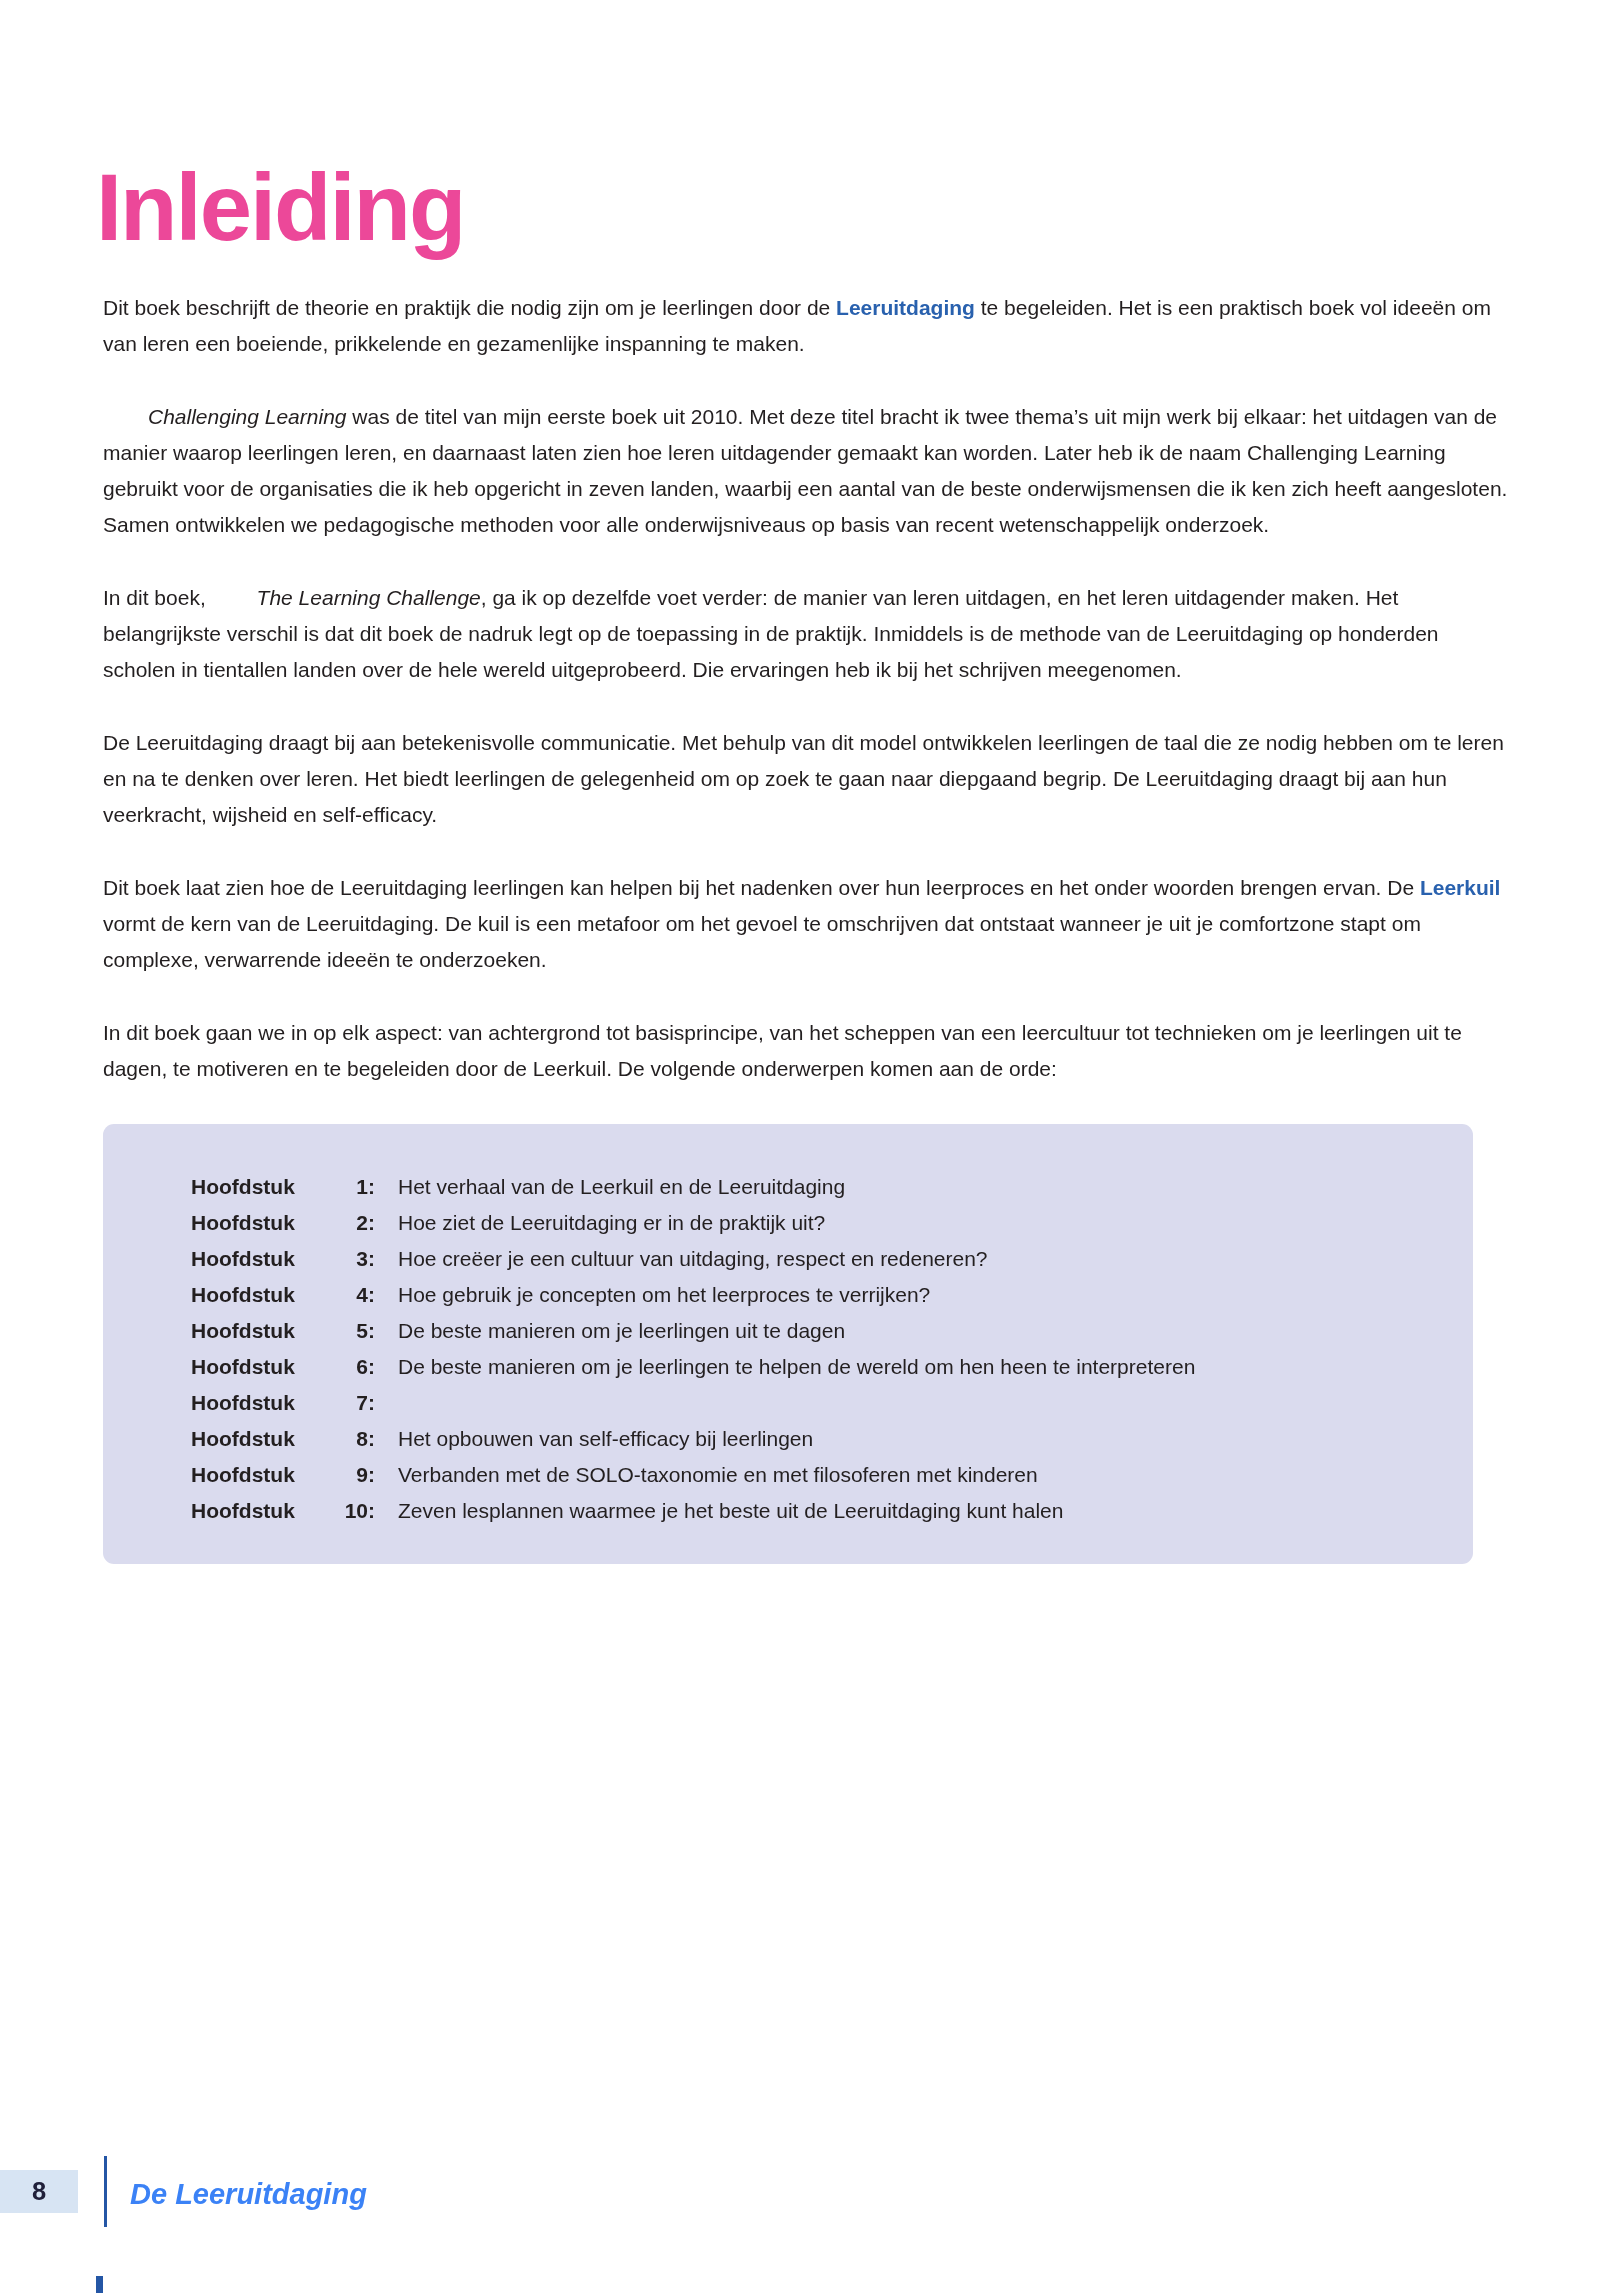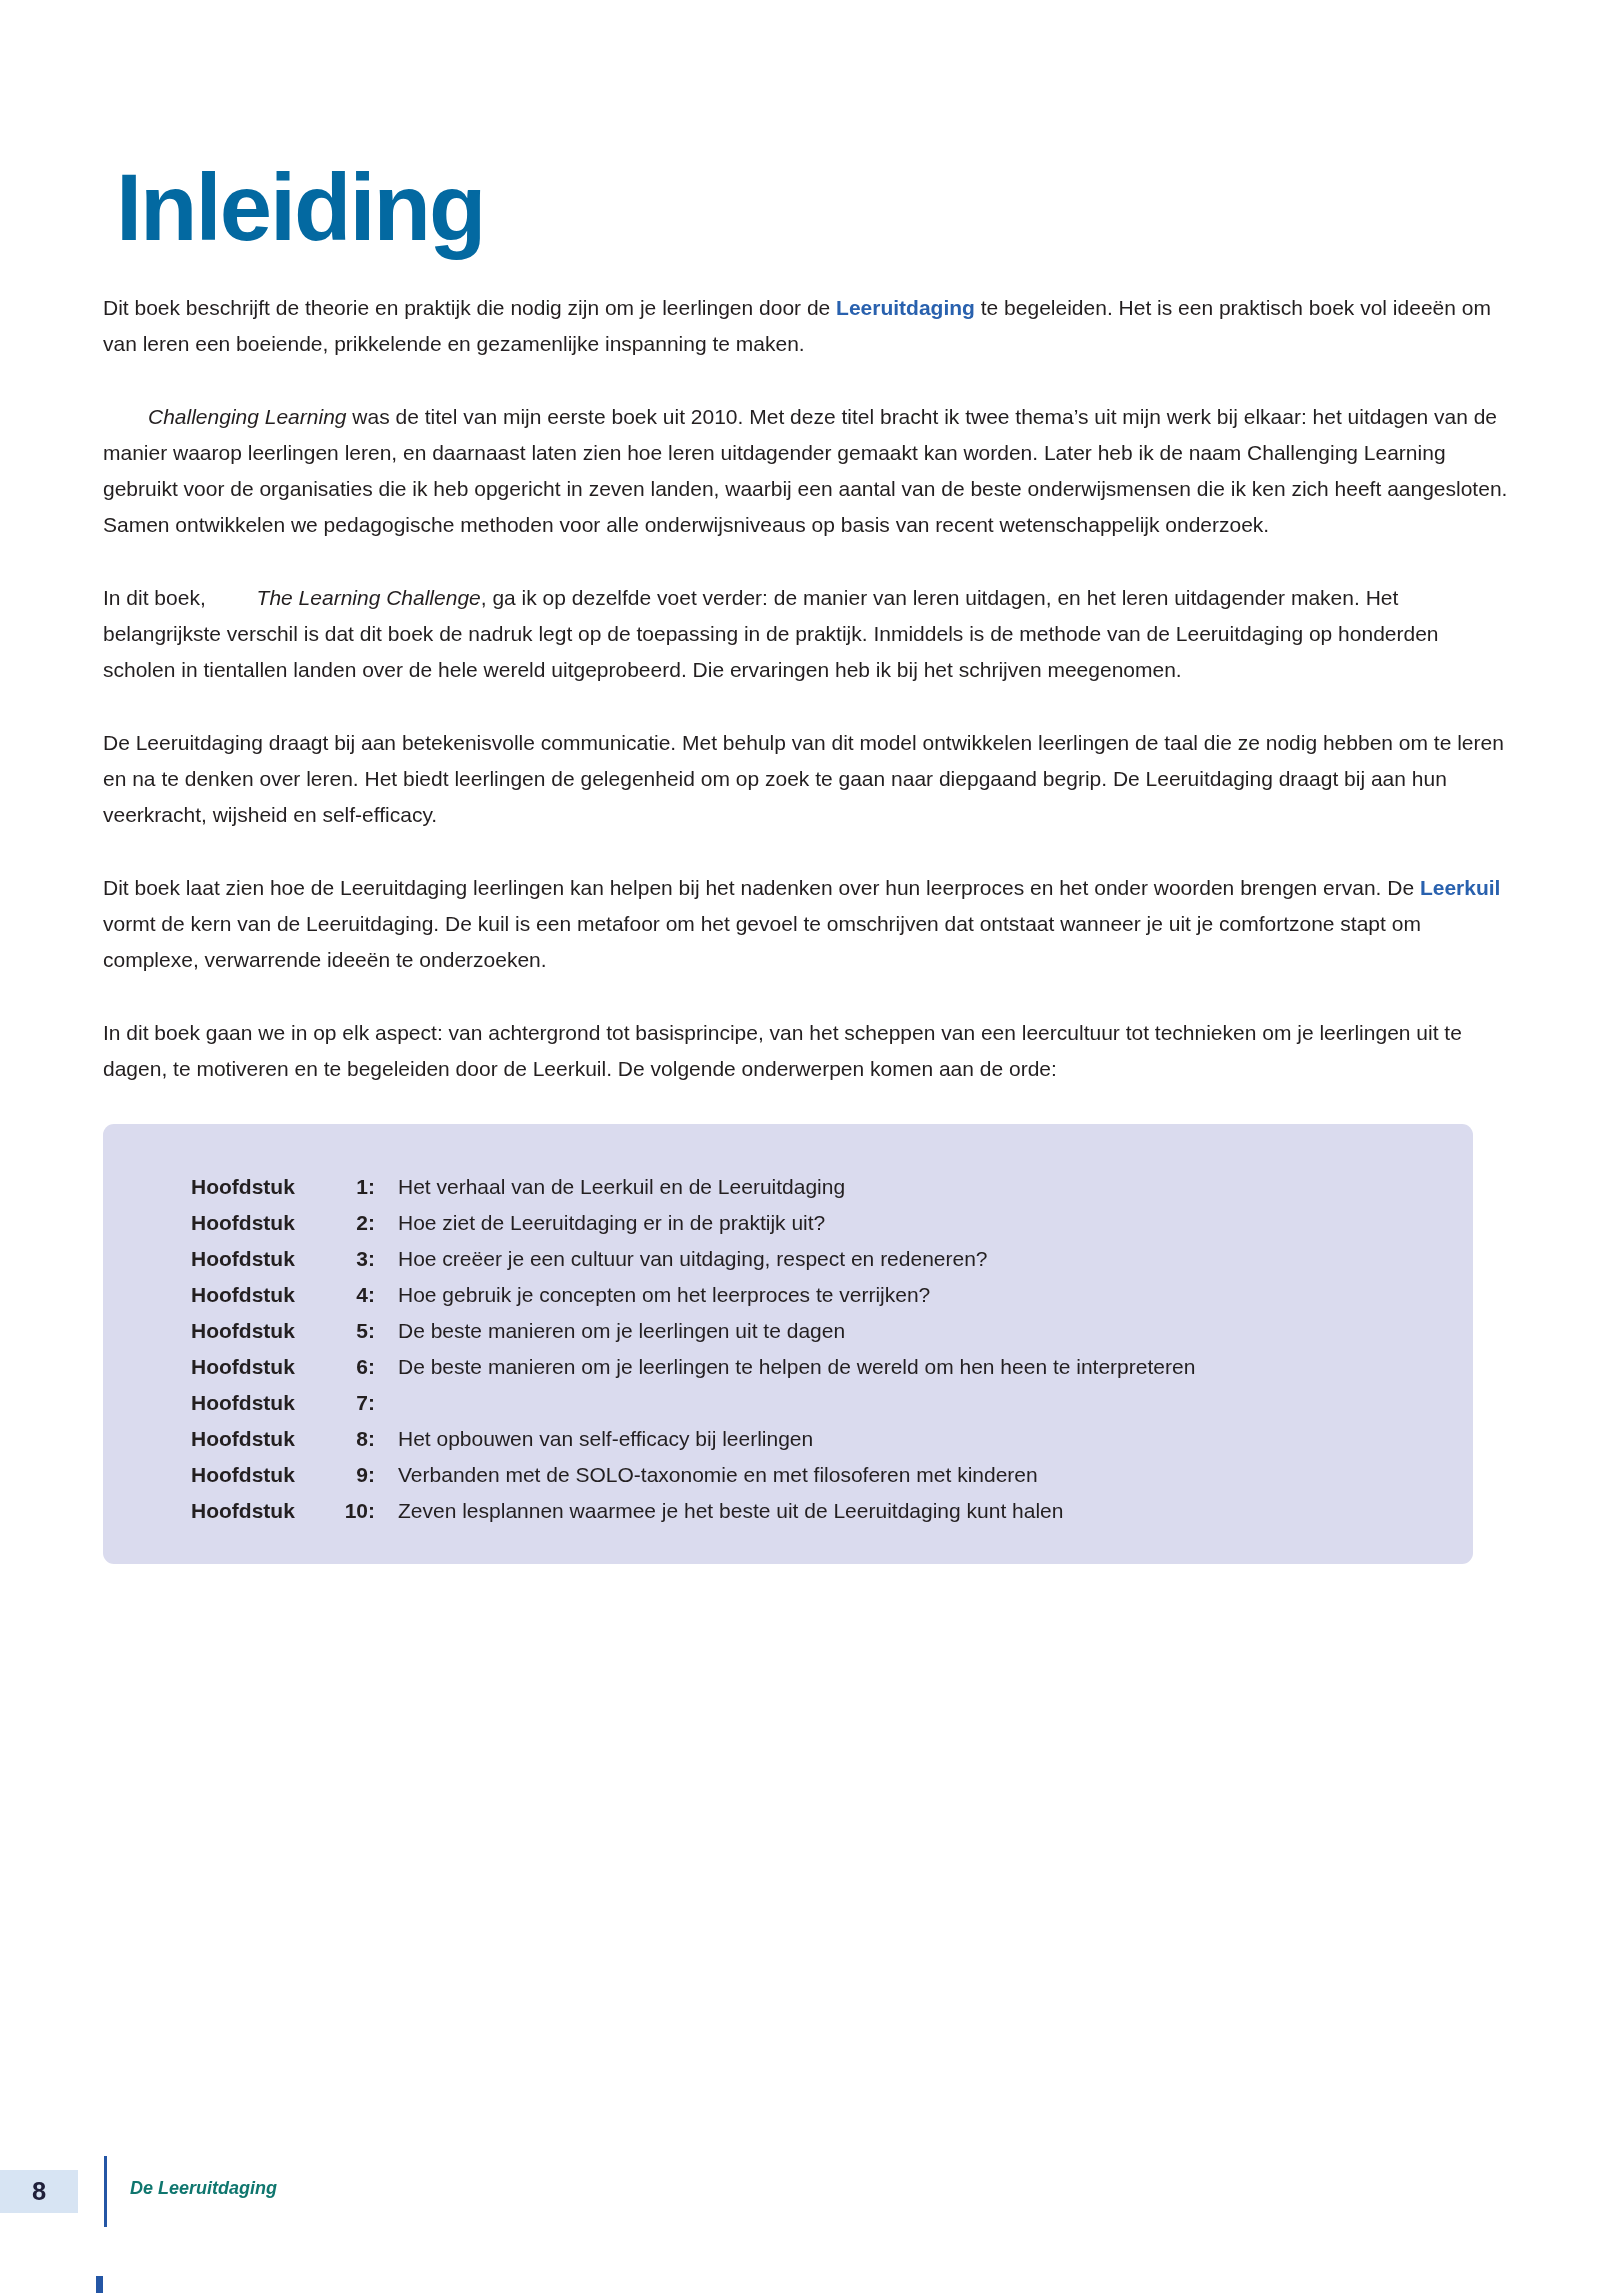--- a/index.html
+++ b/index.html
@@ -8,27 +8,27 @@
     position: relative;
     width: 1618px;
     height: 2294px;
     background: #ffffff;
     font-family: "Liberation Sans", sans-serif;
     color: #231f20;
     overflow: hidden;
   }
   .title {
     position: absolute;
-    left: 116px;
+    left: 96px;
     top: 98px;
     font-size: 94px;
     line-height: 1;
     font-weight: 700;
     letter-spacing: -2px;
-    color: #0369a1;
+    color: #ec4899;
   }
   .content {
     position: absolute;
     left: 103px;
     top: 290px;
     width: 1412px;
     font-size: 21px;
     line-height: 36px;
   }
   .content p { margin: 0 0 37px 0; }
@@ -55,24 +55,24 @@
   }
   .footer-rule {
     position: absolute;
     left: 104px; top: 2156px;
     width: 2.9px; height: 71px;
     background: #2456a5;
   }
   .footer-title {
     position: absolute;
     left: 130px; top: 2178px;
-    font-size: 18px;
+    font-size: 29px;
     font-style: italic;
     font-weight: 600;
-    color: #0f766e;
+    color: #3b82f6;
   }
   .bottom-mark {
     position: absolute;
     left: 96px; top: 2276px;
     width: 6.9px; height: 17.6px;
     background: #2456a5;
   }
 </style>
 </head>
 <body>

